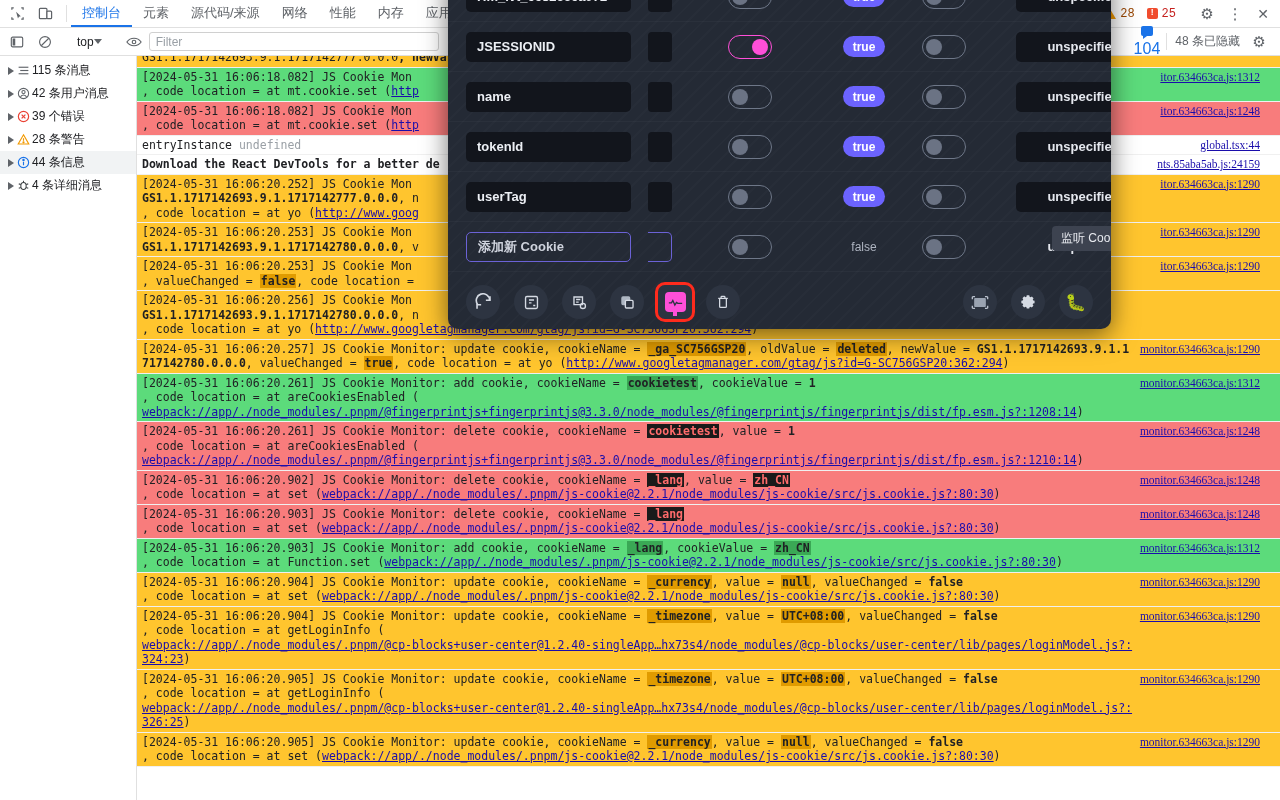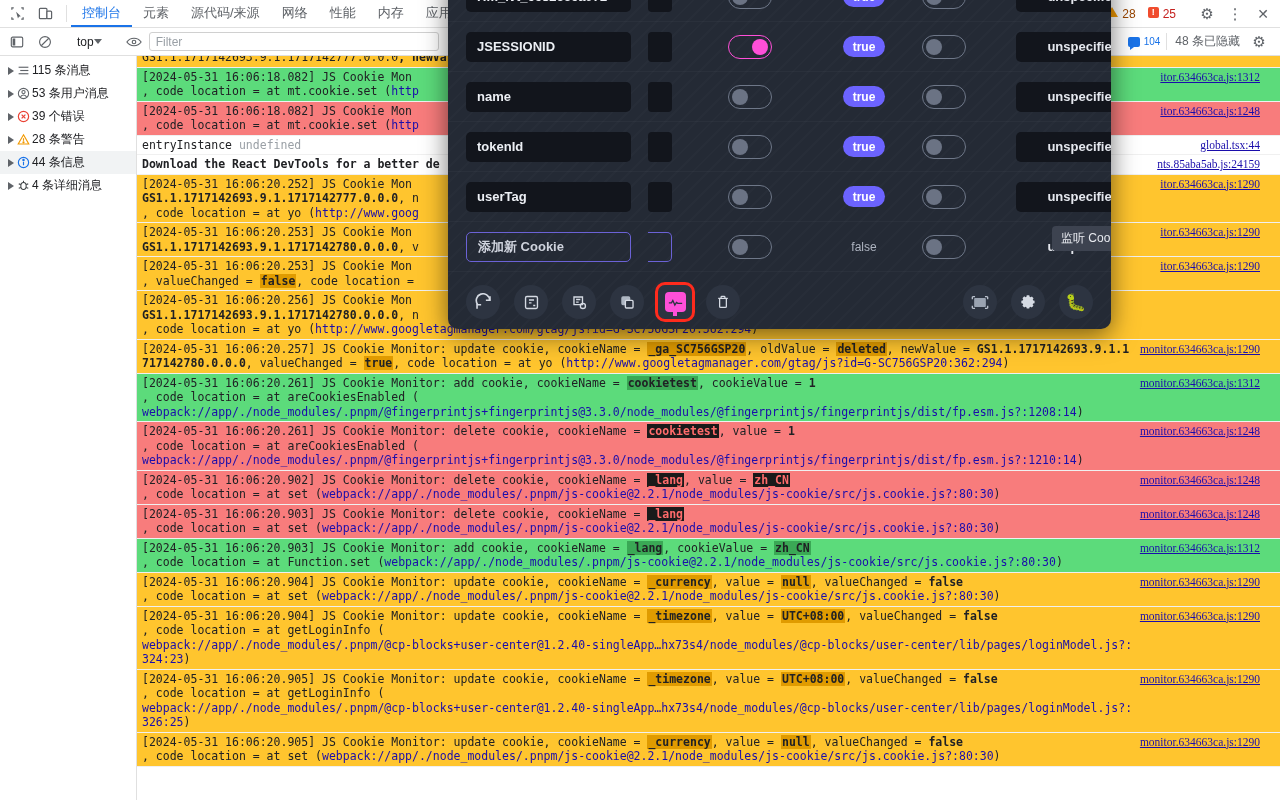--- a/index.html
+++ b/index.html
@@ -32,21 +32,21 @@
   .dt-tabs { display: flex; align-items: stretch; }
   .dt-tab {
     padding: 0 11px;
     display: flex; align-items: center;
     font-size: 13px; color: #5f6368;
     cursor: pointer; white-space: nowrap;
     border-bottom: 2px solid transparent;
   }
   .dt-tab.active { color: #1a73e8; border-bottom-color: #1a73e8; font-weight: 500; }
   .dt-right { margin-left: auto; display: flex; align-items: center; padding-right: 4px; gap: 2px; }
-  .dt-count { display: flex; gap: 4px; font-size: 12px; padding: 0 5px; }
+  .dt-count { display: flex; align-items: center; gap: 4px; font-size: 12px; padding: 0 5px; font-family: Liberation Mono, monospace; }
   .dt-count.warn { color: #994500; }
   .dt-count.err  { color: #c5221f; }
   .tri-warn {
     width: 0; height: 0;
     border-left: 6px solid transparent; border-right: 6px solid transparent;
     border-bottom: 10px solid #f29900;
   }
   .sq-err {
     width: 11px; height: 11px; background: #f04c2e; border-radius: 2px;
     color: #fff; font-size: 9px; font-weight: bold; text-align: center; line-height: 11px;
@@ -75,21 +75,21 @@
     height: 19px;
     padding: 0 6px;
     font-size: 12px;
     font-family: "Liberation Sans", sans-serif;
     color: #202124;
     outline: none;
     background: #fff;
   }
   .filter-input::placeholder { color: #9aa0a6; }
   .fb-right { margin-left: auto; display: flex; align-items: center; gap: 6px; padding-right: 4px; }
-  .msg-count { display: flex; align-items: center; gap: 4px; font-size: 10px; color: #1a73e8; }
+  .msg-count { display: flex; align-items: center; gap: 4px; font-size: 16px; color: #1a73e8; flex-direction: column; }
   .speech-icon { width: 12px; height: 10px; background: #1a73e8; border-radius: 2px; position: relative; }
   .speech-icon:after { content:""; position:absolute; left:2px; bottom:-3px; border-left:4px solid #1a73e8; border-bottom:3px solid transparent; }
   .hidden-count { font-size: 12px; color: #5f6368; border-left: 1px solid #e0e0e0; padding-left: 8px; }
 
   
   .dt-body { display: flex; height: calc(800px - 56px); }
 
   .dt-sidebar {
     width: 137px;
     border-right: 1px solid #e0e0e0;
@@ -138,21 +138,21 @@
     font-family: Liberation Serif, serif;
   }
   .lg-green { background: #5cdb7b; }
   .lg-red   { background: #f87c7c; }
   .lg-amber { background: #ffc52e; }
   .lg-plain { background: #ffffff; }
   .hl-dark  { background: #e09b00; padding: 0 1px; font-weight: bold; }
   .hl-dk-g  { background: #3aa855; padding: 0 1px; font-weight: bold; }
   .hl-blk   { background: #1a1a1a; color: #ff6b6b; padding: 0 1px; font-weight: bold; }
   b { font-weight: bold; }
-  .lnk { color: #1a0dab; cursor: pointer; }
+  .lnk { color: #1a0dab; text-decoration: underline; cursor: pointer; }
   .muted { color: #9aa0a6; }
   .warn-dot { display:inline-block; width:10px; height:10px; border-radius:50%; background:#f29900; vertical-align:-1px; margin-right:4px; }
 
   
   .cookie-popup {
     position: absolute;
     left: 448px; top: -36px;
     width: 663px; height: 365px;
     background: #242a35;
     border-radius: 10px;
@@ -364,21 +364,21 @@
     </div>
     <div class="sb-item">
       <span class="sb-arrow"></span>
       <span class="sb-ico">
         <svg width="13" height="13" viewBox="0 0 16 16" fill="none" stroke="#5f6368" stroke-width="1.3">
           <circle cx="8" cy="8" r="6.3"></circle>
             <circle cx="8" cy="6.3" r="2"></circle>
             <path d="M4.2 12.6a4 4 0 017.6 0"></path>
         </svg>
       </span>
-      <span>53 条用户消息</span>
+      <span>42 条用户消息</span>
     </div>
     <div class="sb-item">
       <span class="sb-arrow"></span>
       <span class="sb-ico">
         <svg width="13" height="13" viewBox="0 0 16 16" fill="none" stroke="#ea4335" stroke-width="1.5">
           <circle cx="8" cy="8" r="6.3"></circle>
             <line x1="5.7" y1="5.7" x2="10.3" y2="10.3"></line>
             <line x1="10.3" y1="5.7" x2="5.7" y2="10.3"></line>
         </svg>
       </span>

